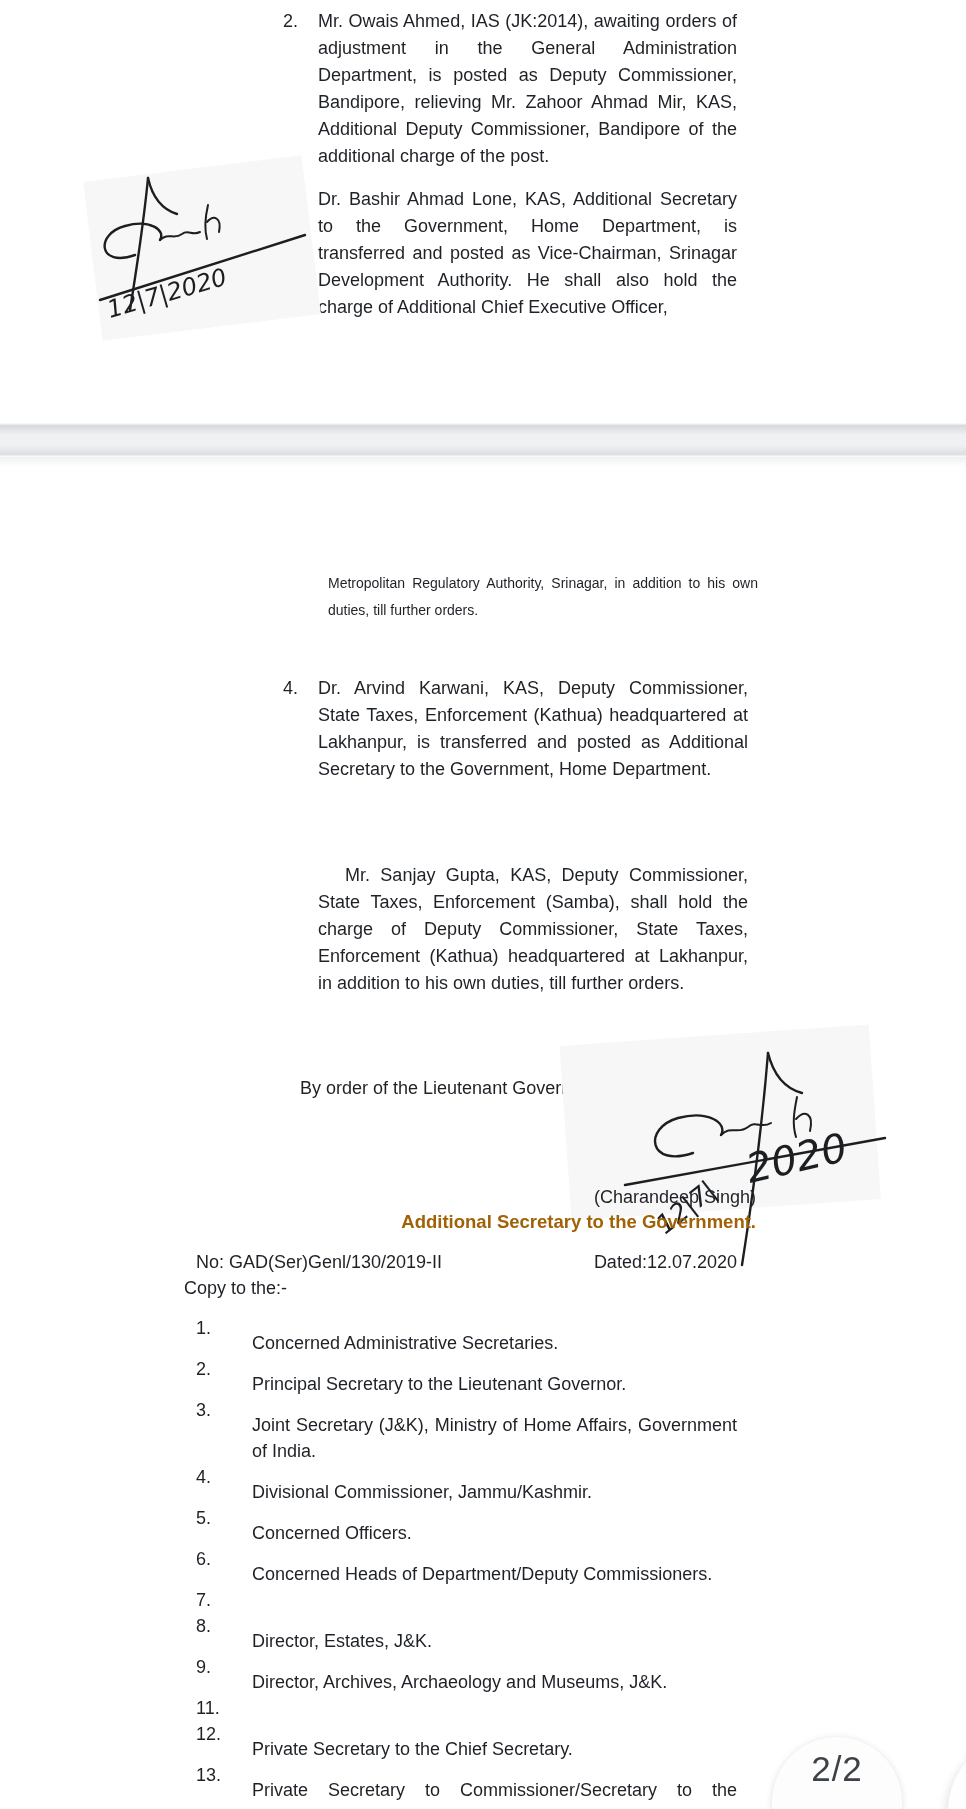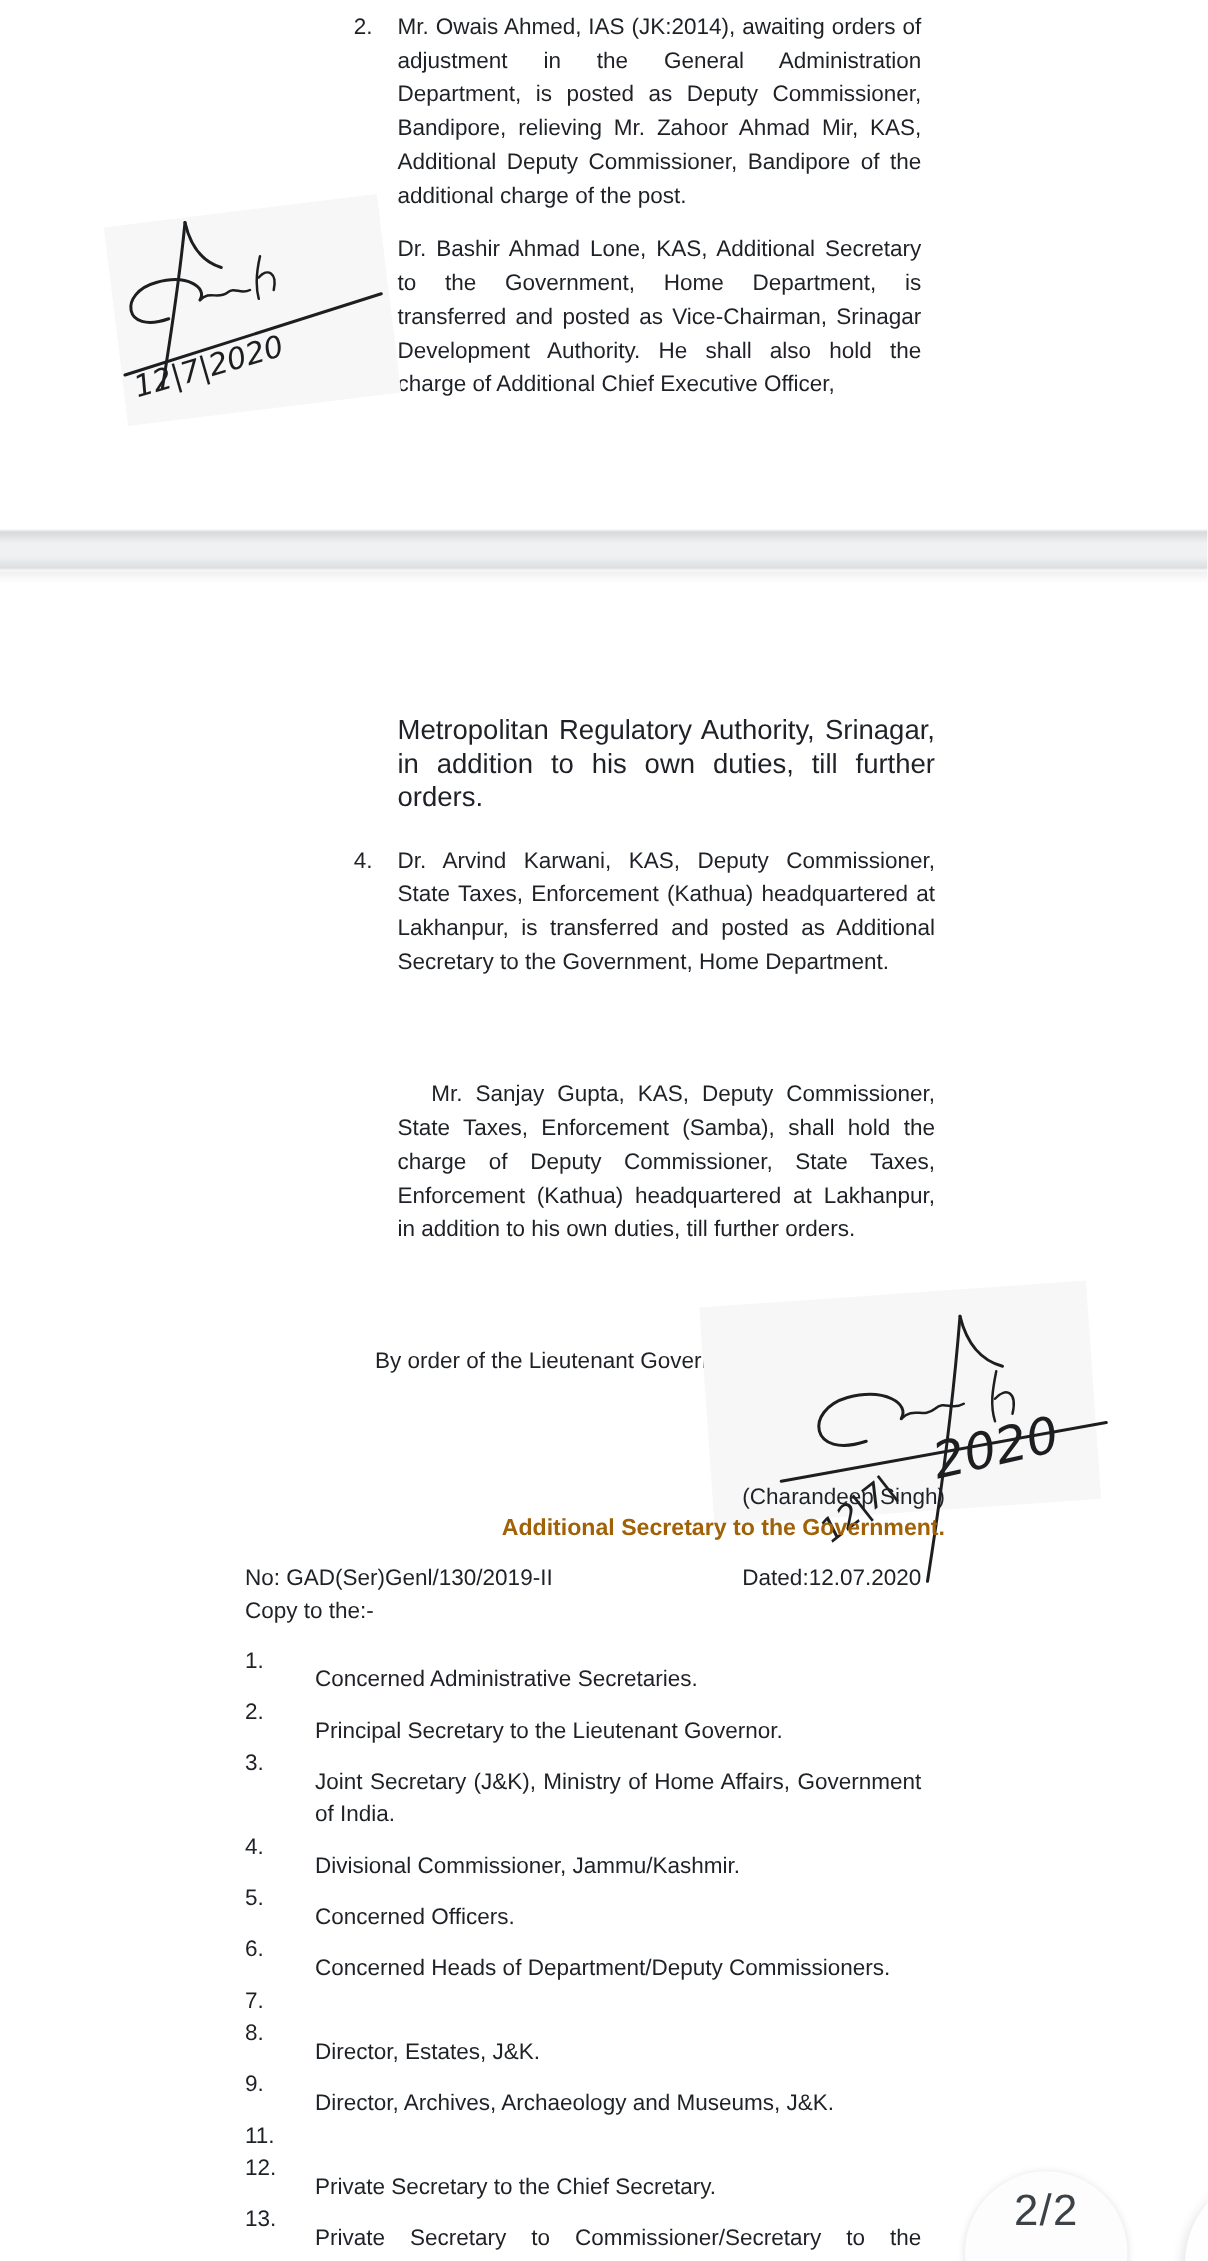--- a/index.html
+++ b/index.html
@@ -22,29 +22,29 @@
   #page-separator{
     position:absolute;left:0;top:423px;width:966px;height:34px;
     background:linear-gradient(#ffffff 0%, #d7d9dc 8%, #f0f1f3 35%, #f0f1f3 65%, #dcdee1 92%, #ffffff 100%);
   }
   #page-separator:after{
     content:"";position:absolute;left:0;top:34px;width:100%;height:10px;
     background:linear-gradient(rgba(0,0,0,0.06),rgba(0,0,0,0));
   }
 
   
-  #continuation{position:absolute;left:318px;top:570px;width:430px;font-size:22px;line-height:27px;text-align:justify;}
+  #continuation{position:absolute;left:328px;top:570px;width:430px;font-size:14px;line-height:27px;text-align:justify;}
   #item4{position:absolute;left:283px;top:675px;width:465px;}
   #sanjay-paragraph{position:absolute;left:318px;top:862px;width:430px;font-size:18px;line-height:27px;text-align:justify;text-indent:27px;}
   #by-order{position:absolute;left:300px;top:1075px;font-size:18px;line-height:27px;}
   #signatory-block{position:absolute;left:196px;top:1185px;width:560px;text-align:right;}
   #signatory-name{font-size:18px;line-height:24px;}
   #signatory-title{font-size:18.5px;line-height:26px;font-weight:bold;color:#a16207;text-align:right;}
   #ref-row{position:absolute;left:196px;top:1250px;width:541px;display:flex;justify-content:space-between;font-size:18px;line-height:24px;gap:41px;}
-  #copy-to{position:absolute;left:196px;top:1276px;font-size:18px;line-height:24px;}
+  #copy-to{position:absolute;left:184px;top:1276px;font-size:18px;line-height:24px;}
   #copies{position:absolute;left:196px;top:1315px;width:541px;}
   .copy-row{display:flex;align-items:flex-start;}
   .copy-row .cnum{flex:none;width:56px;font-size:18px;line-height:26px;}
   .copy-row .ctext{flex:1;font-size:18px;line-height:26px;text-align:justify;text-justify:inter-word;margin-top:15px;}
 
   
   .sig-wrap{position:absolute;pointer-events:none;}
   .sig-wrap svg{overflow:visible;display:block;}
   .sig-stroke{fill:none;stroke:#1c1e20;stroke-width:2.4;stroke-linecap:round;stroke-linejoin:round;}
   .sig-stroke.thin{stroke-width:2;}

